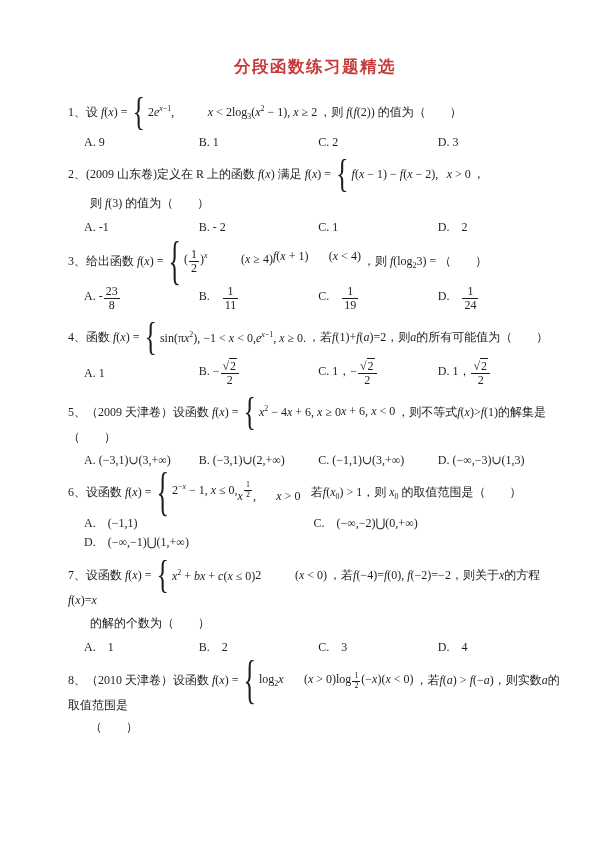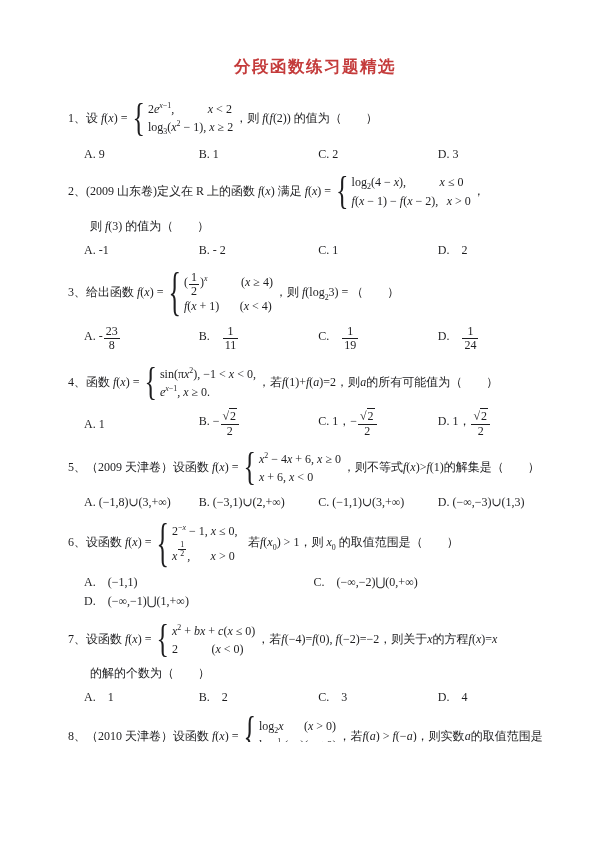--- a/index.html
+++ b/index.html
@@ -9,21 +9,21 @@
   .q{margin-bottom:10px;}
   .stem{line-height:1.55;}
   .stem2{margin:4px 0 0 22px;line-height:1.5;}
   .opts{display:grid;grid-template-columns:24% 25% 25% 26%;padding-left:16px;margin:7px 0 2px;align-items:center;}
   .opts.two{grid-template-columns:48% 52%;row-gap:2px;}
   .opt{white-space:nowrap;}
   
   .cases{display:inline-flex;align-items:center;vertical-align:middle;margin:2px 2px;}
   .cases .br{display:inline-block;font-size:26px;font-weight:300;line-height:1;transform:scaleY(1.5);transform-origin:center;margin-right:3px;}
   .cases.tall .br{transform:scaleY(2.05);}
-  .rows{display:inline-flex;flex-direction:column;align-items:flex-start;justify-content:flex-end;}
+  .rows{display:inline-flex;flex-direction:row;align-items:flex-start;justify-content:flex-end;}
   .row{white-space:nowrap;line-height:1.45;}
   sup{font-size:0.66em;}
   sub{font-size:0.66em;}
   
   .frac{display:inline-block;text-align:center;vertical-align:-0.75em;line-height:1.12;margin:0 1px;}
   .frac .n{display:block;border-bottom:1px solid currentColor;padding:0 2px;}
   .frac .d{display:block;padding:0 2px;}
   sup .frac{font-size:1em;vertical-align:-0.2em;}
   sub .frac{font-size:1em;vertical-align:-0.2em;}
   
@@ -54,21 +54,20 @@
       <span class="opt">B. 1</span>
       <span class="opt">C. 2</span>
       <span class="opt">D. 3</span>
     </div>
   </section>
 
   <section class="q">
     <div class="stem">2、(2009 山东卷)定义在 R 上的函数 <i>f</i>(<i>x</i>) 满足 <i>f</i>(<i>x</i>) = <span class="cases">
           <span class="br">{</span>
           <span class="rows">
-            <span class="row">log<sub>2</sub>(4 − <i>x</i>),<span class="g3"></span><i>x</i> ≤ 0</span>
             <span class="row"><i>f</i>(<i>x</i> − 1) − <i>f</i>(<i>x</i> − 2),<span class="g1"></span><i>x</i> &gt; 0</span>
           </span>
         </span>，</div>
     <div class="stem2">则 <i>f</i>(3) 的值为（　　）</div>
     <div class="opts">
       <span class="opt">A. -1</span>
       <span class="opt">B. - 2</span>
       <span class="opt">C. 1</span>
       <span class="opt">D.　2</span>
     </div>
@@ -108,21 +107,21 @@
 
   <section class="q">
     <div class="stem">5、（2009 天津卷）设函数 <i>f</i>(<i>x</i>) = <span class="cases">
           <span class="br">{</span>
           <span class="rows">
             <span class="row"><i>x</i><sup>2</sup> − 4<i>x</i> + 6, <i>x</i> ≥ 0</span>
             <span class="row"><i>x</i> + 6, <i>x</i> &lt; 0</span>
           </span>
         </span>，则不等式<i>f</i>(<i>x</i>)&gt;<i>f</i>(1)的解集是（　　）</div>
     <div class="opts">
-      <span class="opt">A. (−1,8)∪(3,+∞)</span>
+      <span class="opt">A. (−3,1)∪(3,+∞)</span>
       <span class="opt">B. (−3,1)∪(2,+∞)</span>
       <span class="opt">C. (−1,1)∪(3,+∞)</span>
       <span class="opt">D. (−∞,−3)∪(1,3)</span>
     </div>
   </section>
 
   <section class="q">
     <div class="stem">6、设函数 <i>f</i>(<i>x</i>) = <span class="cases tall">
           <span class="br">{</span>
           <span class="rows">

